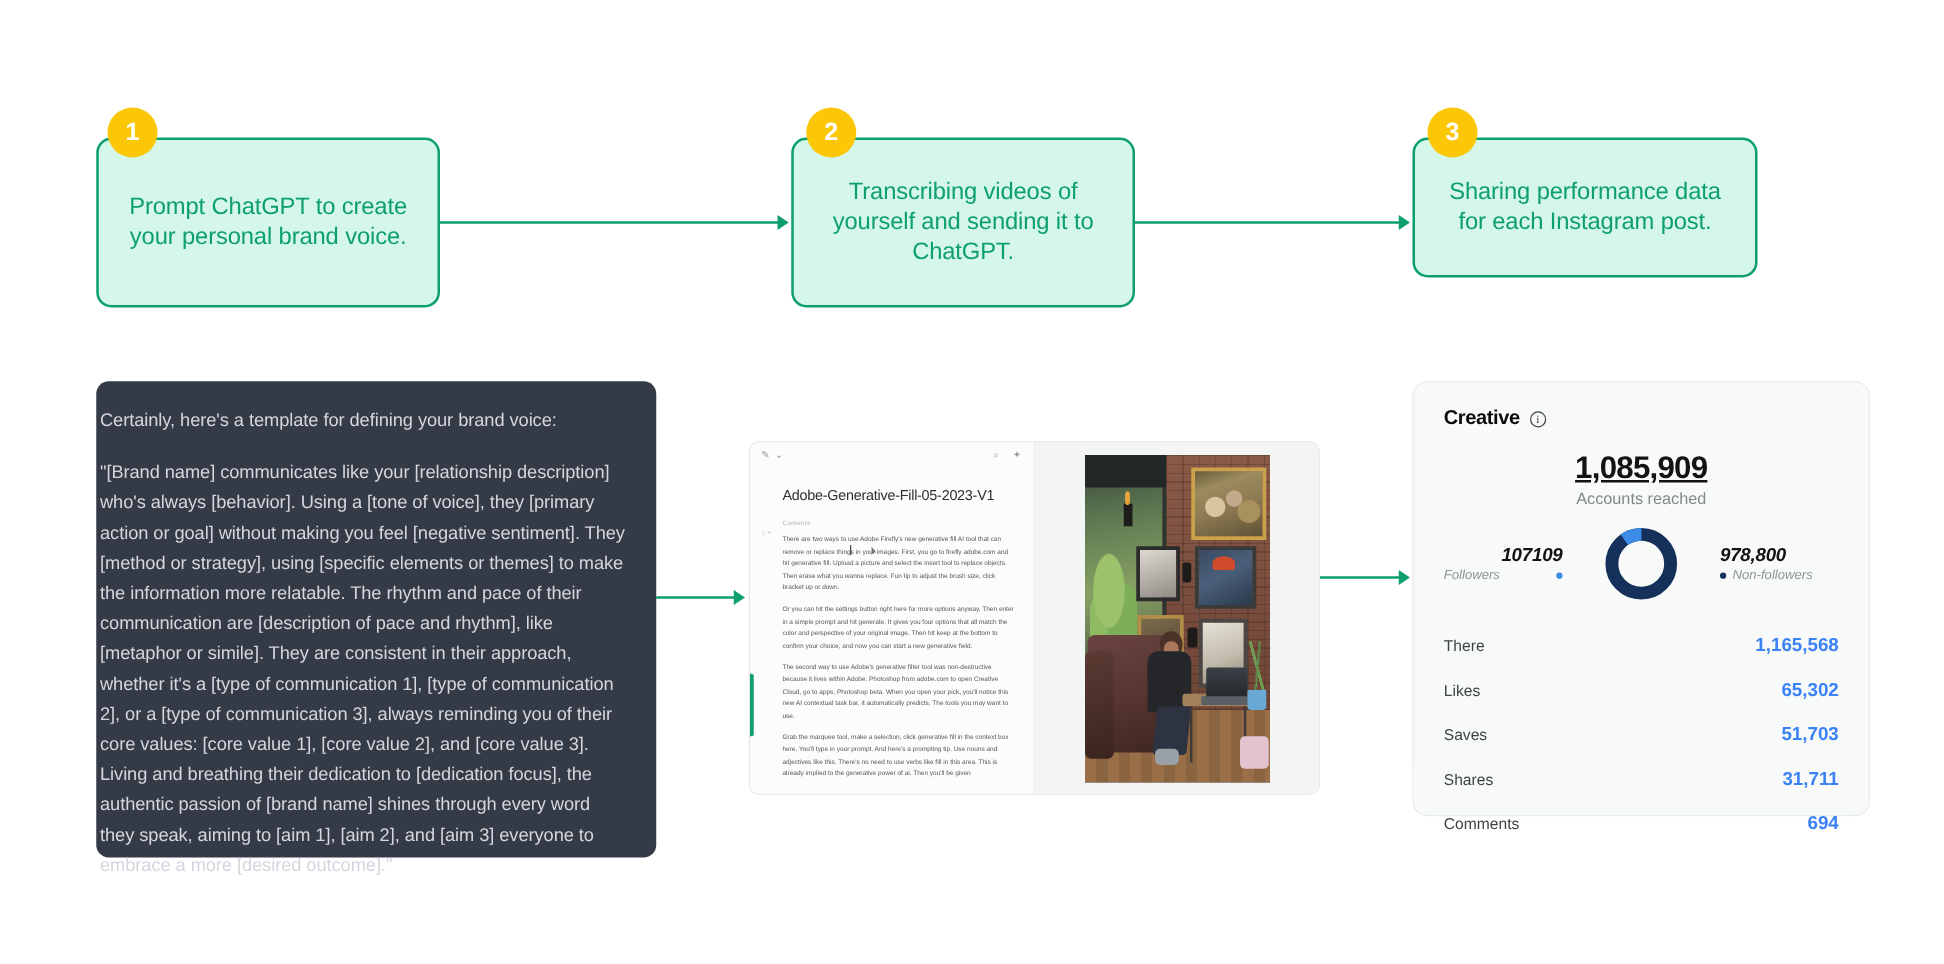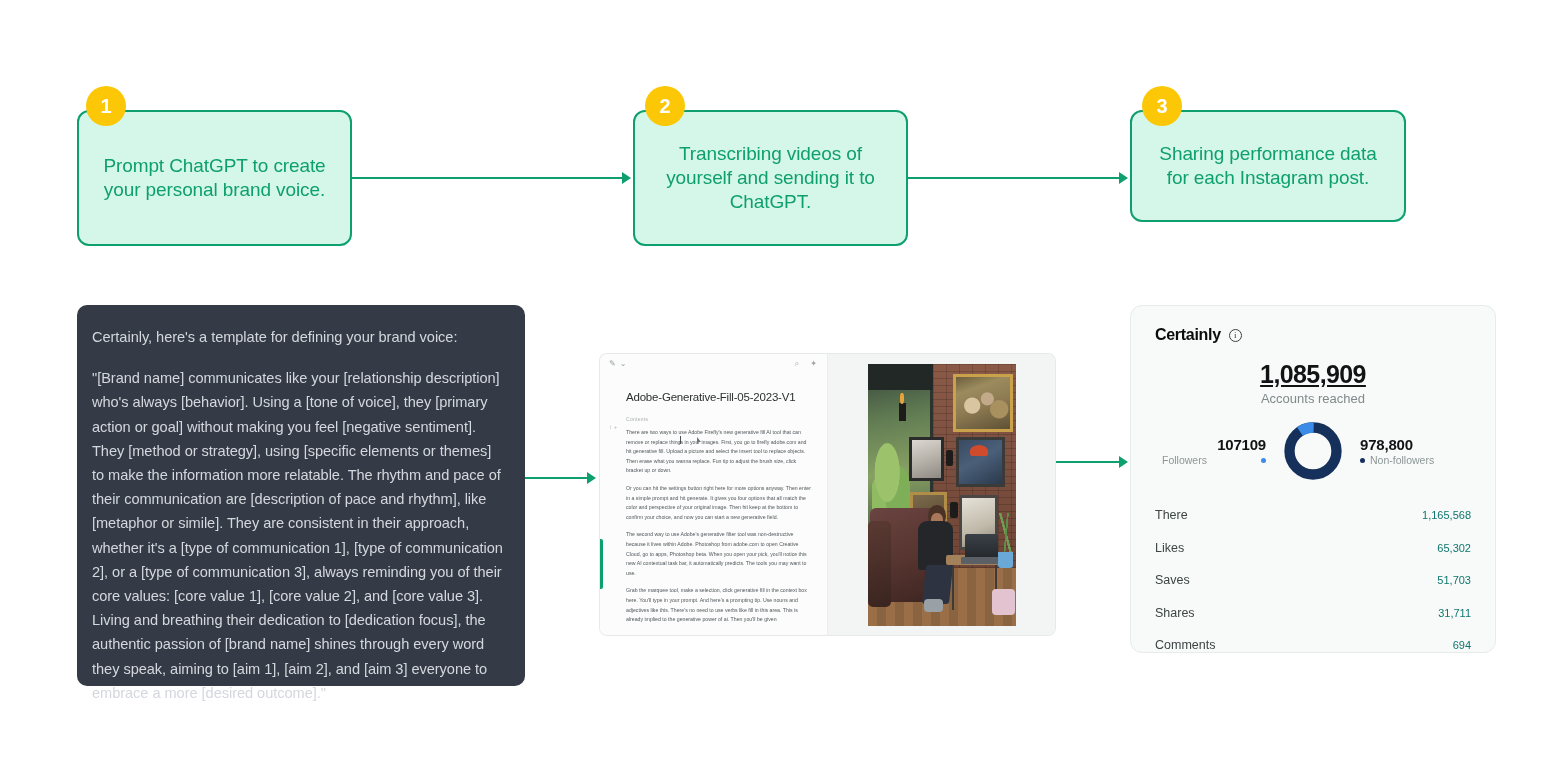--- a/index.html
+++ b/index.html
@@ -84,21 +84,21 @@
 
   
   #chat-panel {
     position: absolute;
     left: 77px;
     top: 305px;
     width: 448px;
     height: 381px;
     background: #353b46;
     border-radius: 10px;
-    padding: 20px 22px 18px 15px;
+    padding: 20px 22px 18px 3px;
   }
   #chat-panel p {
     color: #d4d7dd;
     font-size: 14.6px;
     line-height: 24.2px;
     letter-spacing: -0.05px;
   }
   #chat-panel p.first { margin-bottom: 17px; }
 
   
@@ -370,22 +370,23 @@
   }
   #ig-reach-label {
     font-size: 13px;
     color: #808a8a;
     margin-top: 2px;
   }
   #ig-donut-row {
     display: flex;
     align-items: center;
     justify-content: center;
-    gap: 16px;
+    gap: 32px;
     margin-top: 14px;
+    font-style: italic;
   }
   .donut-side { width: 104px; }
   .donut-side.left { text-align: right; }
   .donut-side.right { text-align: left; }
   .ds-value {
     font-size: 15px;
     font-weight: 700;
     color: #111314;
     letter-spacing: -0.2px;
   }
@@ -403,21 +404,21 @@
 
   #ig-stats { margin-top: 22px; }
   .stat-row {
     display: flex;
     justify-content: space-between;
     align-items: baseline;
     padding: 4px 0;
     margin-bottom: 10.5px;
   }
   .stat-label { font-size: 12.5px; color: #3d4544; }
-  .stat-value { font-size: 11px; color: #0f766e; }
+  .stat-value { font-size: 15px; color: #3b82f6; font-weight: bold; }
 </style>
 </head>
 <body>
 
 <div id="stage">
 
   <div class="arrow-line" id="arrow1-line"></div>
   <div class="arrow-head" id="arrow1-head"></div>
   <div class="arrow-line" id="arrow2-line"></div>
   <div class="arrow-head" id="arrow2-head"></div>
@@ -508,21 +509,21 @@
         <div class="ph" id="ph-plant2"></div>
         <div class="ph" id="ph-pot"></div>
         <div class="ph" id="ph-pink"></div>
       </div>
     </div>
   </div>
 
   <div id="ig-card">
 
     <div id="ig-head">
-      <span id="ig-title">Certainly</span>
+      <span id="ig-title">Creative</span>
       <span class="info-icon">i</span>
     </div>
 
     <div id="ig-reach">
       <div id="ig-reach-value">1,085,909</div>
       <div id="ig-reach-label">Accounts reached</div>
     </div>
 
     <div id="ig-donut-row">
       <div class="donut-side left">

